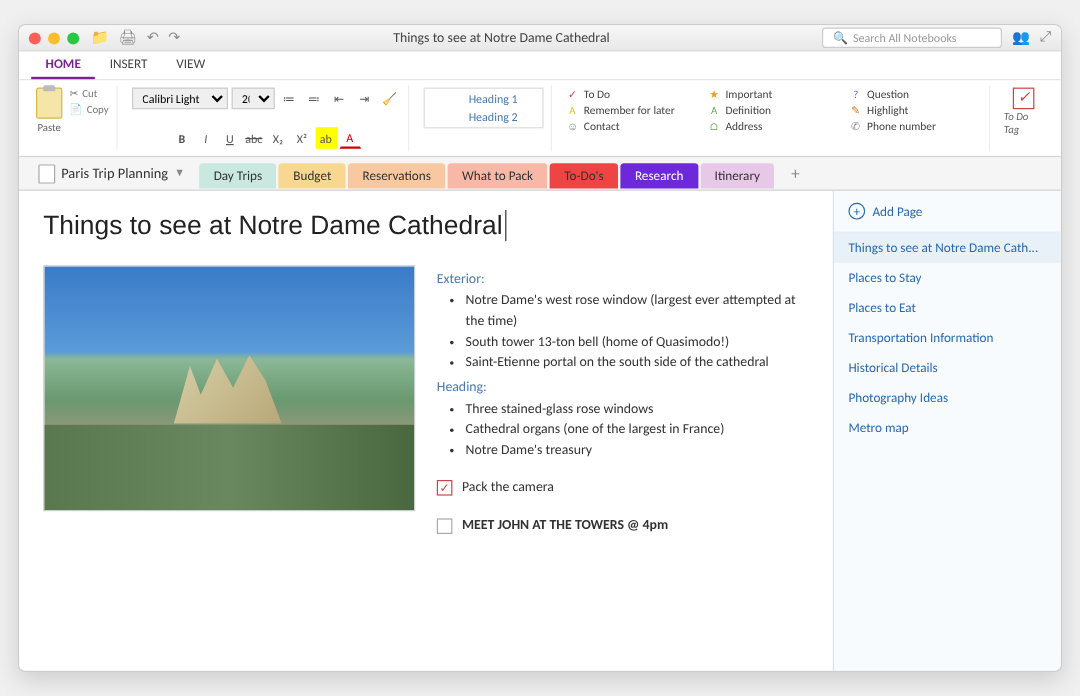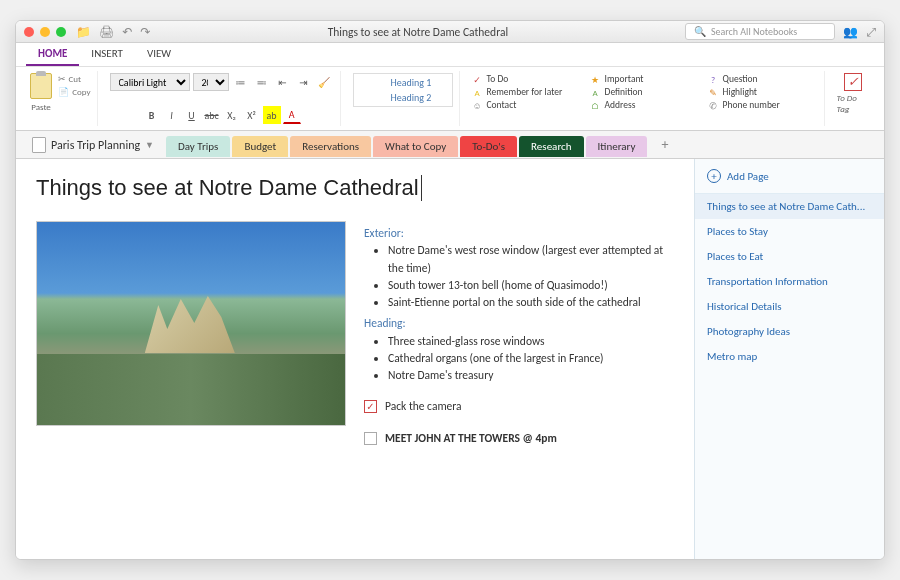--- a/index.html
+++ b/index.html
@@ -193,23 +193,23 @@
   <div class="nbbar">
     <div class="nb-name">
       <span class="nb-ico"></span>
       <span>Paris Trip Planning</span>
       <span style="color:#888;font-size:9px">▼</span>
     </div>
     <div id="sections-container" style="display:flex;gap:2px;align-items:flex-end">
         <div class="section-tab" style="background: rgb(200, 232, 224);">Day Trips</div>
         <div class="section-tab" style="background: rgb(248, 216, 144);">Budget</div>
         <div class="section-tab" style="background: rgb(248, 200, 160);">Reservations</div>
-        <div class="section-tab" style="background: rgb(248, 184, 168);">What to Copy</div>
+        <div class="section-tab" style="background: rgb(248, 184, 168);">What to Pack</div>
         <div class="section-tab" style="background: #ef4444;">To-Do's</div>
-        <div class="section-tab" style="background: #14532d; font-weight: 500; color: rgb(255, 255, 255);">Research</div>
+        <div class="section-tab" style="background: #6d28d9; font-weight: 500; color: rgb(255, 255, 255);">Research</div>
         <div class="section-tab" style="background: rgb(232, 200, 232);">Itinerary</div>
       </div>
     <div class="add-section">+</div>
   </div>
 
   <div class="content-area">
     <div class="page-canvas">
       <span class="page-title">Things to see at Notre Dame Cathedral</span>
       <div class="page-body">
         <div class="photo"></div>

